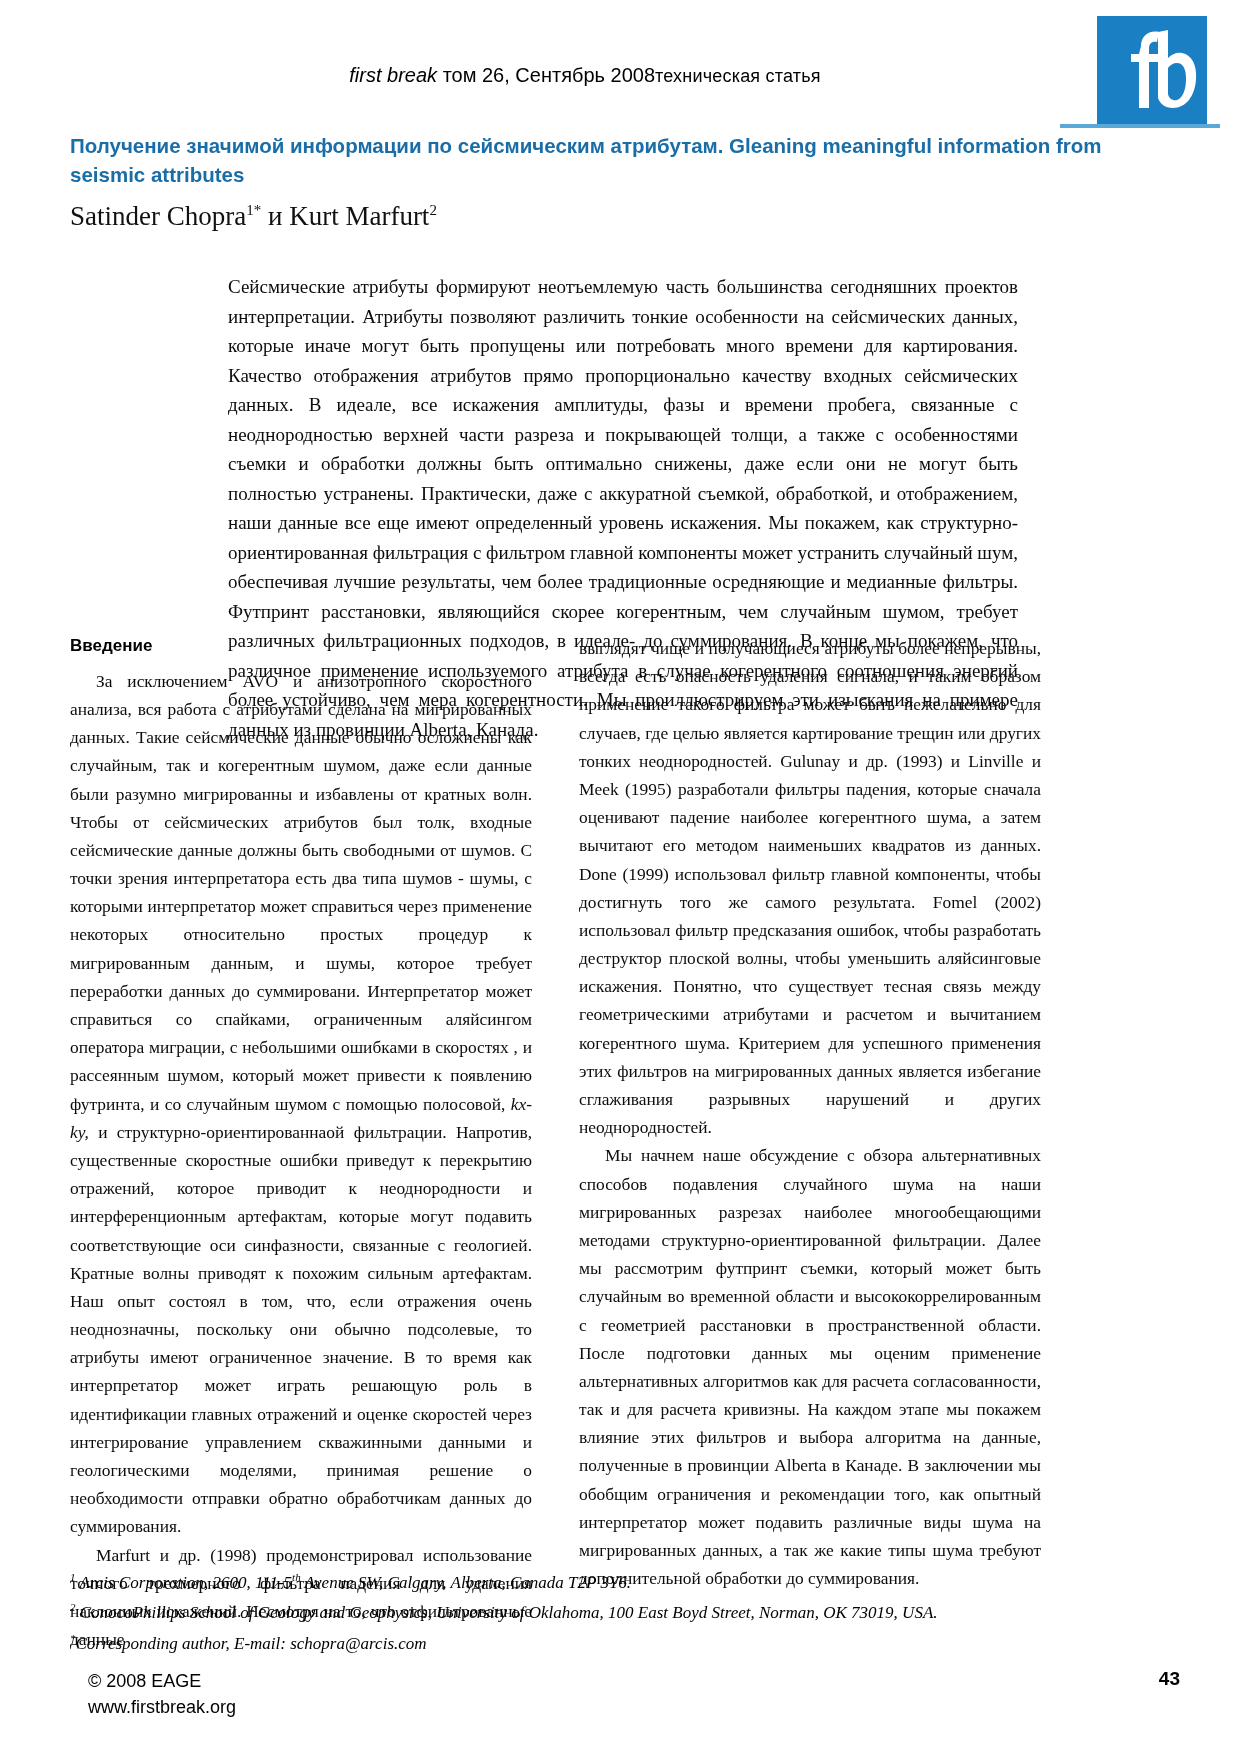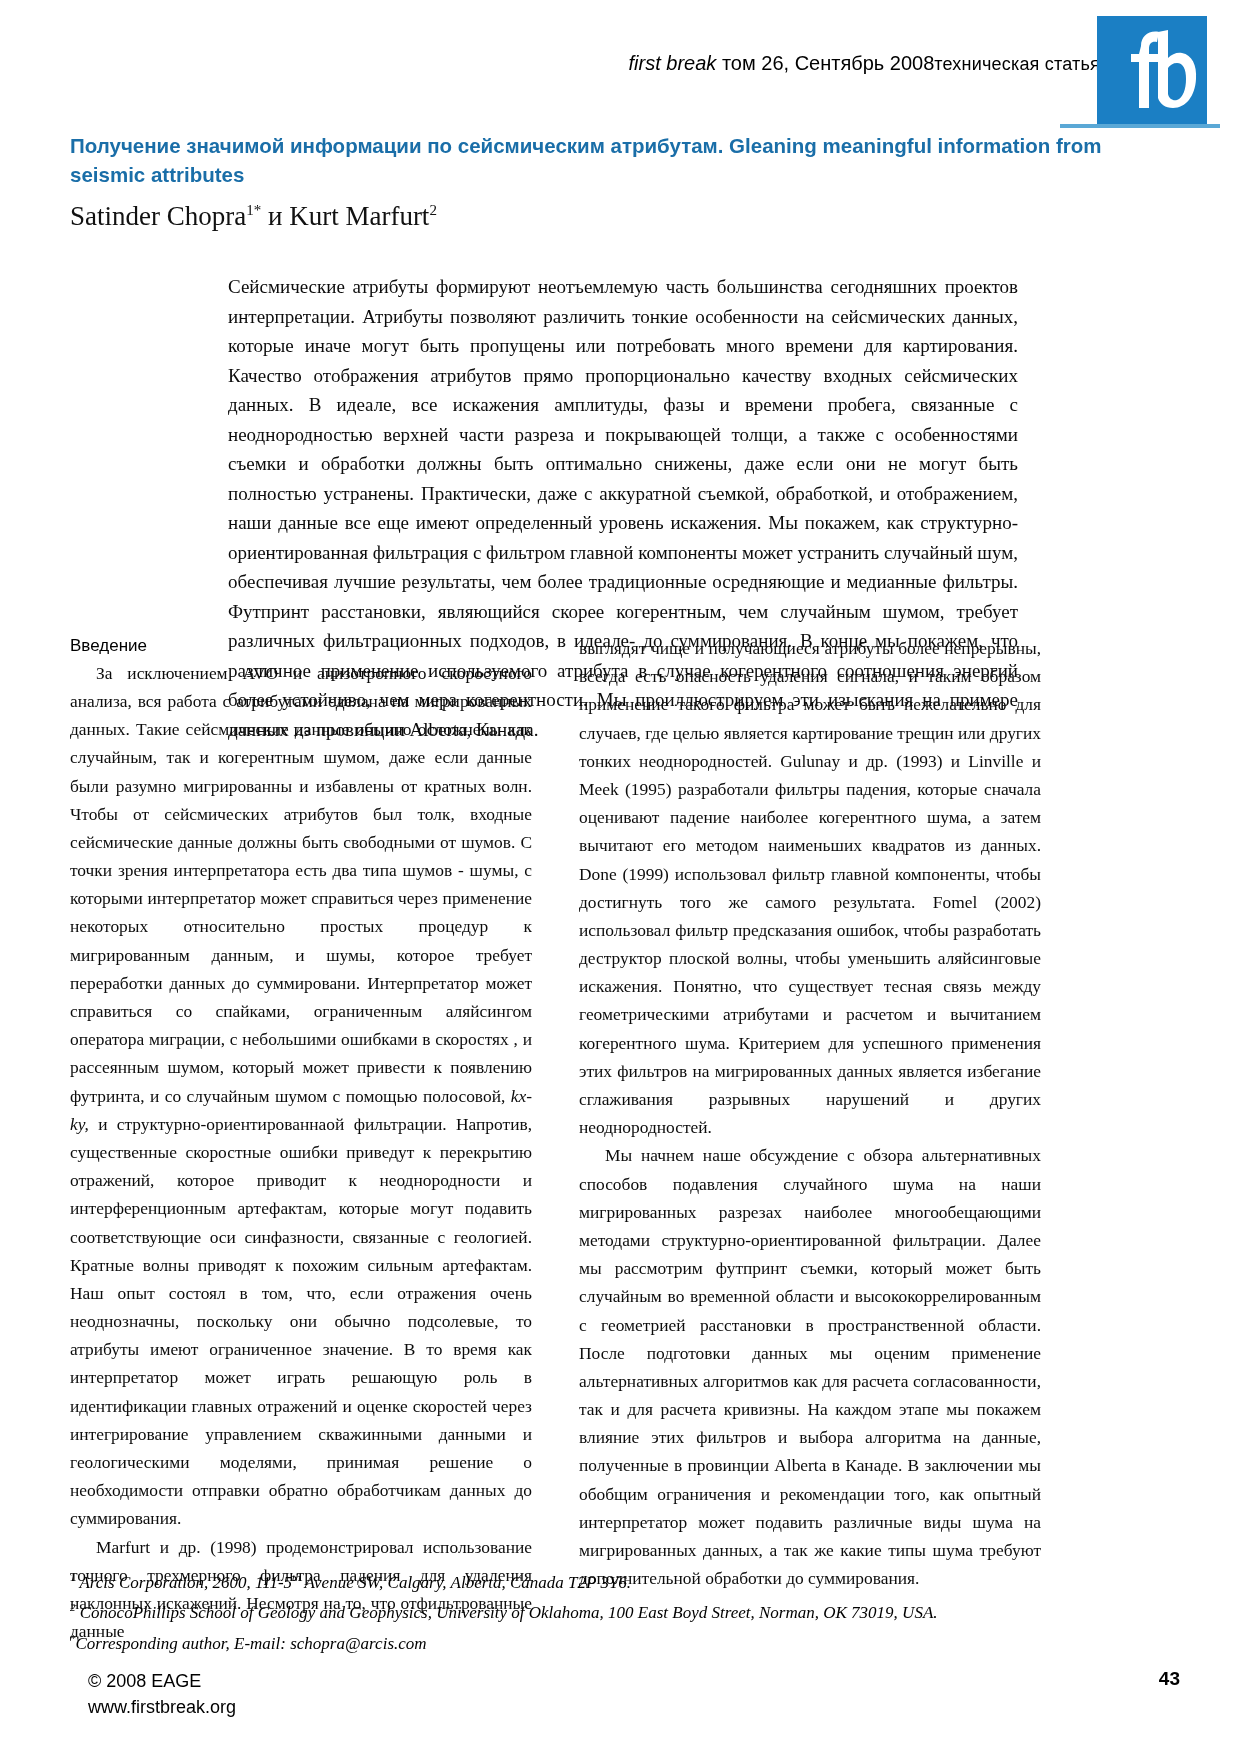--- a/index.html
+++ b/index.html
@@ -15,25 +15,25 @@
     font-family: "Liberation Serif", "DejaVu Serif", serif;
     color: #000000;
     overflow: hidden;
     box-sizing: border-box;
   }
 
   
   .header {
     position: absolute;
     left: 70px;
-    top: 52px;
+    top: 64px;
     width: 1030px;
     display: flex;
     align-items: baseline;
-    justify-content: flex-end;
+    justify-content: center;
   }
   .journal-line {
     font-family: "Liberation Sans", "DejaVu Sans", sans-serif;
     font-size: 20px;
     color: #000;
     white-space: nowrap;
   }
   .journal-line .jname {
     font-style: italic;
     font-weight: 400;
@@ -120,23 +120,23 @@
     top: 634px;
     width: 1092px;
     height: 910px;
     display: flex;
     gap: 47px;
   }
   .col { width: 462px; }
   .col-heading {
     font-family: "Liberation Sans", "DejaVu Sans", sans-serif;
     font-size: 17px;
-    font-weight: normal;
-    color: #000;
-    margin: 0 0 1px 0;
+    font-weight: bold;
+    color: #000;
+    margin: 0 0 9px 0;
     line-height: 1.4;
   }
   .body-p {
     font-size: 17.4px;
     line-height: 1.62;
     text-align: justify;
     text-justify: inter-word;
     margin: 0;
     text-indent: 26px;
     color: #0c0c0c;

